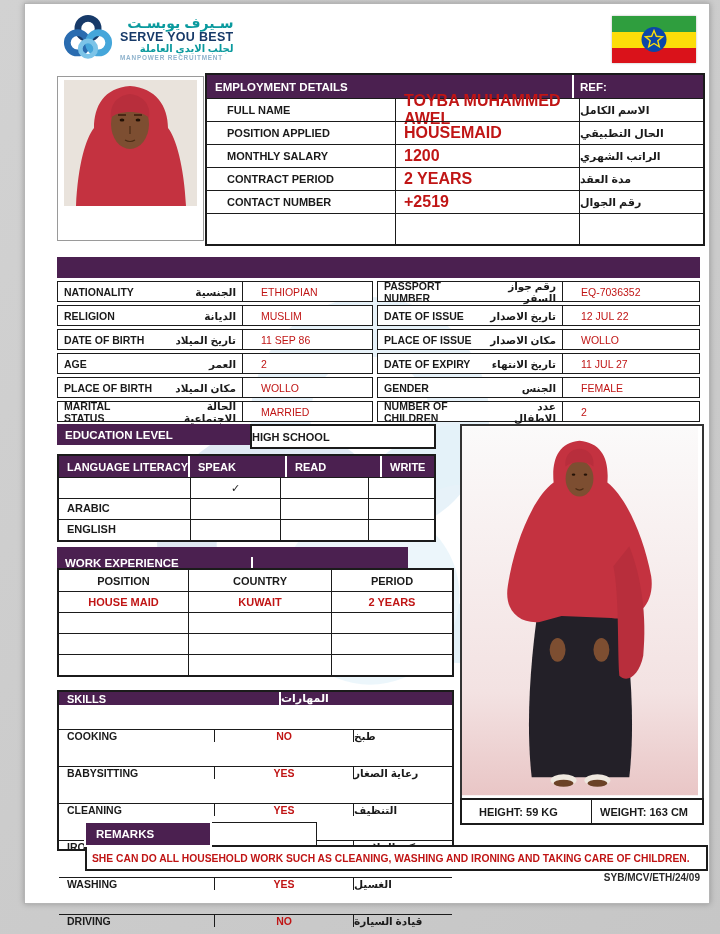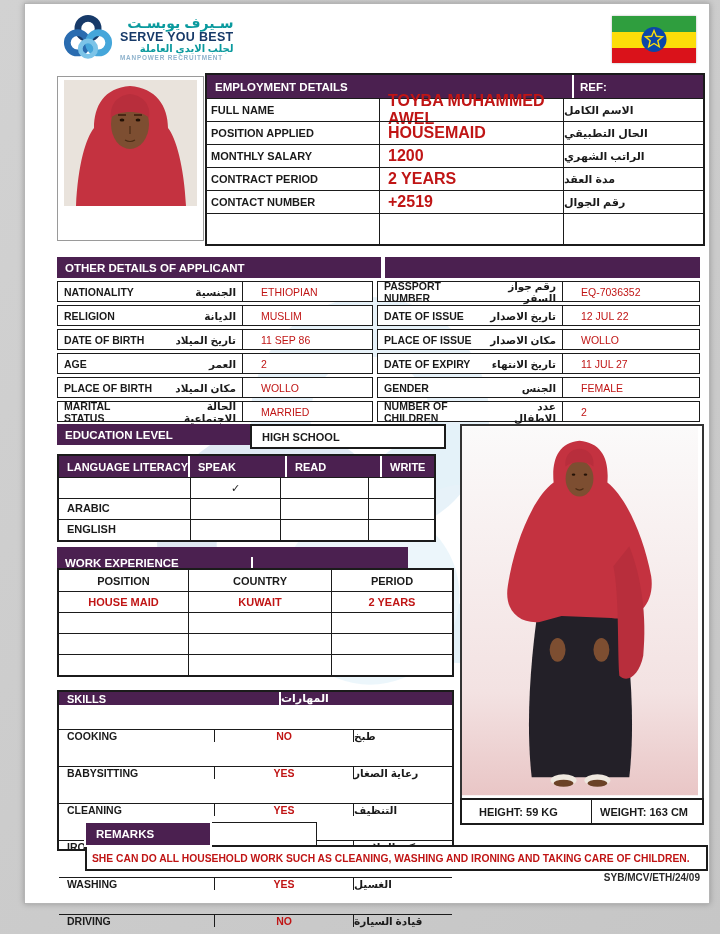--- a/index.html
+++ b/index.html
@@ -27,42 +27,42 @@
   .pbar{background:#4b2050;color:#fff;font-weight:bold;font-size:11.5px;display:flex;align-items:center;}
   .pad8{padding-left:8px;}
 
   
   .emp-table{left:205px;top:73px;width:496px;height:169px;border:2px solid #1b1b1b;background:#fff;display:flex;flex-direction:column;}
   .emp-header{height:23px;display:flex;background:#4b2050;color:#fff;font-weight:bold;font-size:11.5px;}
   .emp-h-left{width:357px;display:flex;align-items:center;padding-left:8px;border-right:2px solid #fff;}
   .emp-h-right{flex:1;display:flex;align-items:center;padding-left:6px;}
   .emp-row{display:flex;height:22px;border-top:1px solid #1b1b1b;}
   .emp-filler{flex:1;}
-  .emp-label{width:168px;display:flex;align-items:center;padding-left:4px;font-weight:bold;font-size:11px;}
+  .emp-label{width:168px;display:flex;align-items:center;padding-left:20px;font-weight:bold;font-size:11px;}
   .emp-value{width:175px;display:flex;align-items:center;padding-left:8px;border-left:1px solid #1b1b1b;border-right:1px solid #1b1b1b;color:#c01515;font-weight:bold;font-size:16px;}
   .emp-ar{flex:1;display:flex;align-items:center;justify-content:flex-end;padding-right:8px;font-weight:bold;font-size:11px;direction:rtl;}
 
   
   .od-bar{left:57px;top:257px;width:643px;height:21px;display:flex;gap:4px;}
   .od-bar-left{width:316px;}
   .od-bar-right{flex:1;}
   .od-rows{left:57px;top:281px;width:643px;display:flex;flex-direction:column;gap:3px;}
   .od-row{display:flex;gap:4px;height:21px;}
   .od-box{display:flex;border:1px solid #1b1b1b;background:#fff;}
   .od-box-l{width:314px;}
   .od-box-r{width:321px;}
   .od-lbl{flex:1;display:flex;justify-content:space-between;align-items:center;padding:0 6px;font-size:10.5px;font-weight:bold;}
   .od-lbl .ar{direction:rtl;}
   .od-val{display:flex;align-items:center;padding-left:18px;border-left:1px solid #1b1b1b;color:#c01515;font-weight:normal;font-size:10.5px;}
   .od-val-l{width:111px;}
   .od-val-r{width:118px;}
 
   
   .edu-bar{left:57px;top:424px;width:190px;height:21px;}
-  .edu-val{left:250px;top:424px;width:182px;height:21px;border:2px solid #1b1b1b;display:flex;align-items:center;padding-left:10px;font-weight:bold;font-size:11px;background:#fff;}
+  .edu-val{left:250px;top:424px;width:182px;height:21px;border:2px solid #1b1b1b;display:flex;align-items:center;font-weight:bold;font-size:11px;background:#fff;}
 
   
   .lang-table{left:57px;top:454px;width:375px;border:2px solid #1b1b1b;background:#fff;}
   .lang-header{display:flex;height:21px;background:#4b2050;color:#fff;font-weight:bold;font-size:11px;}
   .lang-h1{width:121px;display:flex;align-items:center;padding-left:8px;border-right:2px solid #fff;}
   .lang-h2{width:87px;display:flex;align-items:center;padding-left:8px;border-right:2px solid #fff;}
   .lang-h3{width:85px;display:flex;align-items:center;padding-left:8px;border-right:2px solid #fff;}
   .lang-h4{flex:1;display:flex;align-items:center;padding-left:8px;}
   .lang-row{display:flex;height:20px;border-top:1px solid #1b1b1b;}
   .lang-c1{width:123px;display:flex;align-items:center;padding-left:8px;font-weight:bold;font-size:11px;margin-top:30px;}
@@ -184,21 +184,20 @@
       <div class="emp-ar">رقم الجوال</div>
     </div>
     <div class="emp-row emp-filler">
       <div class="emp-label"></div>
       <div class="emp-value"></div>
       <div class="emp-ar"></div>
     </div>
   </div>
 
   <div class="abs od-bar">
-    <div class="pbar pad8 od-bar-left">OTHER DETAILS OF APPLICANT</div>
     <div class="pbar od-bar-right"></div>
   </div>
 
   <div class="abs od-rows">
     <div class="od-row">
       <div class="od-box od-box-l">
           <div class="od-lbl">
             <span>NATIONALITY</span>
             <span class="ar">الجنسية</span>
           </div>

